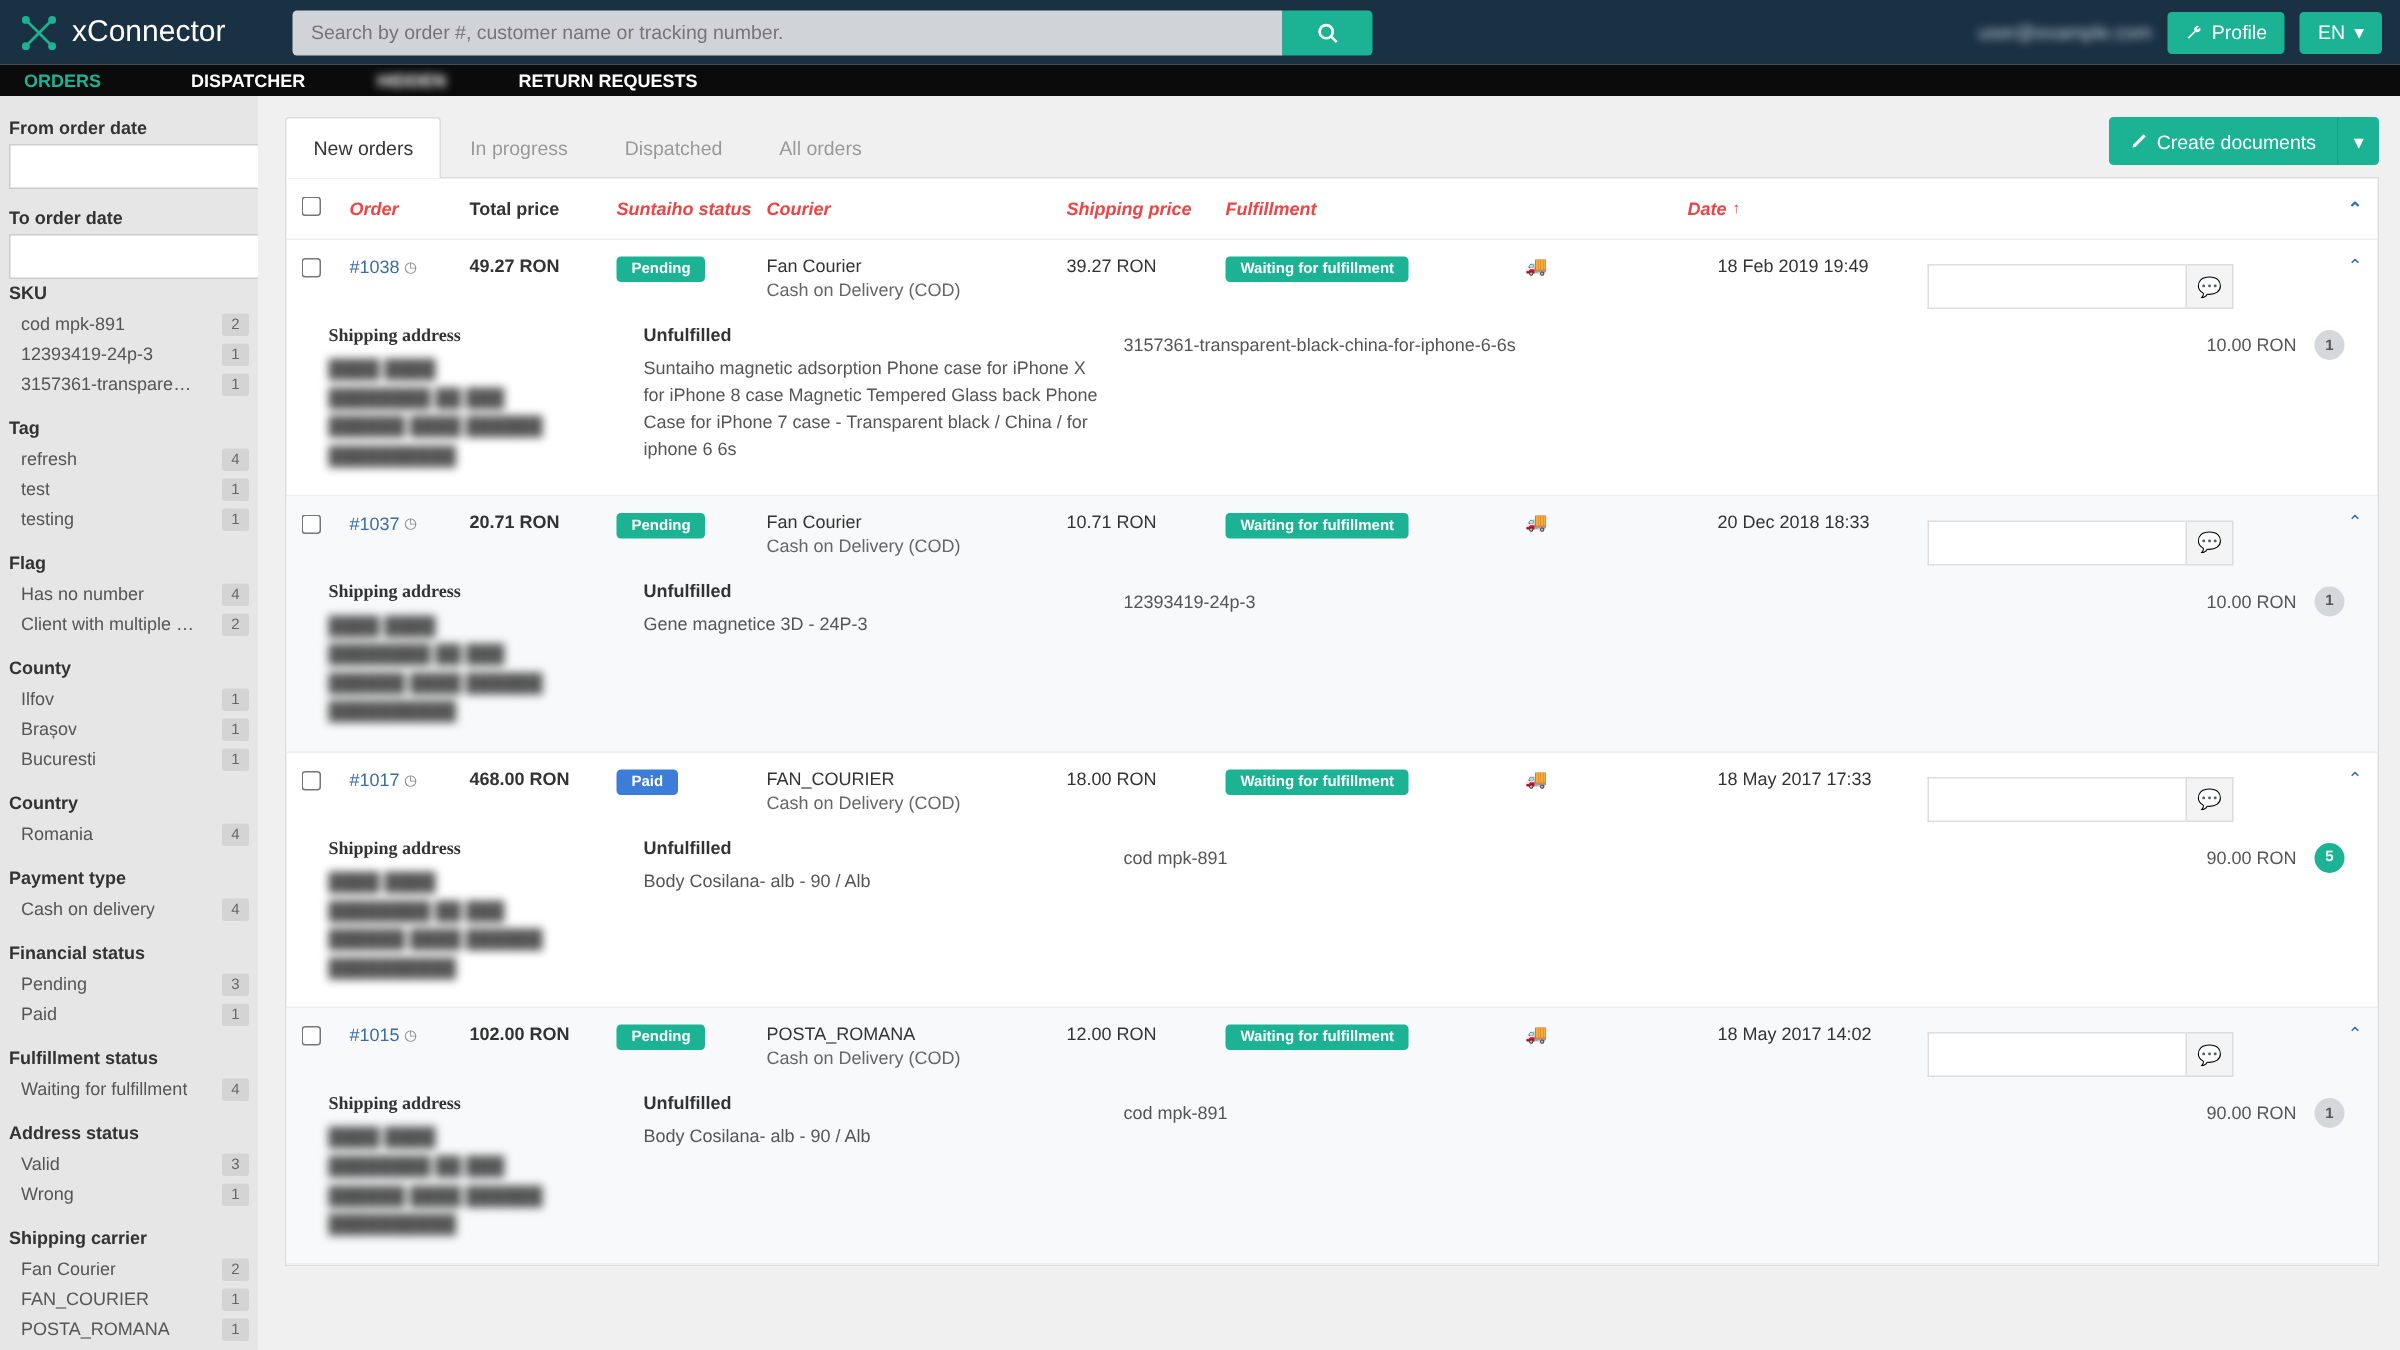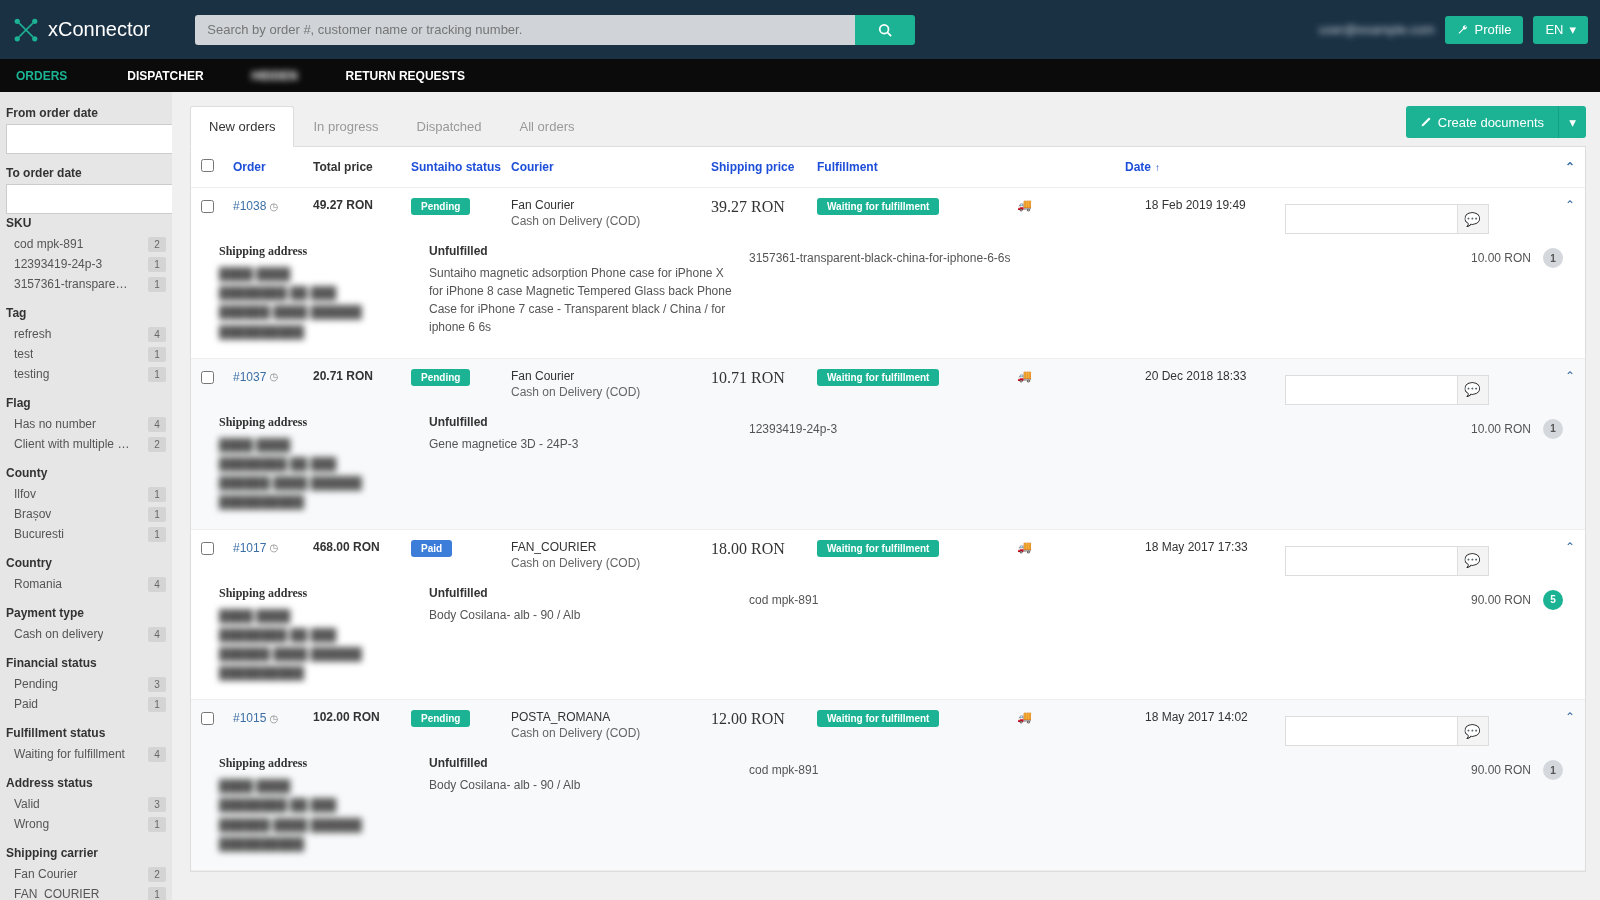--- a/index.html
+++ b/index.html
@@ -1,30 +1,30 @@
 <!DOCTYPE html>
 <html><head>
 <meta charset="utf-8">
 <style>
 * { margin:0; padding:0; box-sizing:border-box; }
 body { font-family:-apple-system,BlinkMacSystemFont,"Segoe UI",Helvetica,Arial,sans-serif; font-size:13px; background:#f0f0f0; color:#333; }
 
 
-.topbar { background:#1a3144; height:59px; display:flex; align-items:center; padding:0 12px; }
+.topbar { background:#1a3144; height:43px; display:flex; align-items:center; padding:0 12px; }
 .logo { display:flex; align-items:center; gap:8px; color:#fff; font-size:20px; font-weight:500; }
 .logo-icon { width:28px; height:28px; }
 .search-wrap { margin-left:45px; display:flex; align-items:center; flex:0 0 720px; }
 .search-input { background:#d0d4d8; border:none; height:30px; padding:0 12px; font-size:13px; color:#555; flex:1; border-radius:3px 0 0 3px; }
 .search-btn { background:#1bb394; border:none; width:60px; height:30px; color:#fff; cursor:pointer; border-radius:0 3px 3px 0; display:flex; align-items:center; justify-content:center; }
 .topbar-right { margin-left:auto; display:flex; align-items:center; gap:10px; }
 .user-block { color:#c9d2da; font-size:13px; filter:blur(3px); }
 .btn-top { background:#1bb394; color:#fff; border:none; height:28px; padding:0 12px; border-radius:3px; font-size:13px; cursor:pointer; display:inline-flex; align-items:center; gap:6px; }
 
 
-.navbar { background:#0b0b0b; height:33px; display:flex; align-items:center; padding-left:16px; }
+.navbar { background:#0b0b0b; height:21px; display:flex; align-items:center; padding-left:16px; }
 .nav-item { color:#fff; font-size:12px; font-weight:600; padding:0 24px; height:33px; display:flex; align-items:center; cursor:pointer; text-transform:uppercase; }
 .nav-item.active { color:#1bb394; padding-left:0; padding-right:36px; }
 .nav-item.blurred span { filter:blur(3px); }
 
 
 .main { display:flex; }
 
 
 .sidebar { width:172px; background:#e6e6e6; padding:12px 6px 20px 6px; font-size:12px; }
 .filter-label { font-weight:700; color:#333; margin-top:12px; margin-bottom:4px; font-size:12px; }
@@ -44,37 +44,37 @@
 .tab.active { background:#fff; border:1px solid #ddd; border-bottom-color:#fff; border-radius:3px 3px 0 0; color:#333; font-weight:500; }
 .tab.link { color:#5a9; }
 .tab.link.dim { color:#999; }
 .create-btn-wrap { margin-left:auto; display:flex; }
 .btn-create { background:#1bb394; color:#fff; border:none; height:32px; padding:0 14px; border-radius:3px 0 0 3px; font-size:13px; cursor:pointer; display:inline-flex; align-items:center; gap:6px; }
 .btn-create-caret { background:#1bb394; border:none; border-left:1px solid #17a184; width:28px; height:32px; color:#fff; border-radius:0 3px 3px 0; cursor:pointer; }
 
 
 .orders-table { background:#fff; margin-top:-1px; border:1px solid #ddd; }
 .thead { display:grid; grid-template-columns:32px 80px 98px 100px 200px 106px 200px 108px 1fr 24px; padding:12px 10px; border-bottom:1px solid #eee; font-weight:700; font-size:12px; color:#333; align-items:center; }
-.thead .sortable { color:#1d4ed8; cursor:pointer; }
+.thead .sortable { color:#ef4444; cursor:pointer;font-style:italic; }
 .thead .date-col { display:flex; align-items:center; gap:4px; }
 .caret-up { font-size:10px; }
 
 .order-row { border-bottom:1px solid #eee; padding:10px 10px 16px 10px; }
 .order-row.alt { background:#f8f9fa; }
 .row-top { display:grid; grid-template-columns:32px 80px 98px 100px 200px 106px 200px 108px 1fr 24px; align-items:start; }
 .row-top .chk { padding-top:2px; }
 .order-link { color:#3b6ea5; font-size:12px; cursor:pointer; display:inline-flex; align-items:center; gap:3px; }
 .clock-icon { font-size:10px; color:#888; }
 .price-total { font-weight:700; font-size:12px; }
 .badge { display:inline-block; padding:3px 10px; border-radius:3px; font-size:10px; color:#fff; font-weight:600; }
 .badge.pending { background:#1bb394; }
 .badge.paid { background:#3b7dd8; }
 .courier-block .courier-name { font-size:12px; color:#333; }
 .courier-block .courier-method { font-size:12px; color:#666; margin-top:2px; }
-.ship-price { font-size:16px; color:#333;font-family:Liberation Serif, serif; }
+.ship-price { font-size:12px; color:#333; }
 .fulfill-badge { background:#1bb394; color:#fff; font-size:10px; padding:3px 10px; border-radius:3px; font-weight:600; display:inline-block; }
 .truck { color:#2e8b2e; font-size:12px; }
 .date-cell { font-size:12px; color:#333; min-width:140px; }
 .comment-wrap { display:flex; align-items:center; gap:0; margin-top:6px; }
 .comment-input { flex:1; height:30px; border:1px solid #ddd; border-right:none; padding:0 8px; font-size:12px; }
 .comment-btn { width:32px; height:30px; background:#f4f4f4; border:1px solid #ddd; color:#666; cursor:pointer; display:flex; align-items:center; justify-content:center; }
 .expand-caret { color:#3b6ea5; cursor:pointer; font-size:12px; text-align:right; }
 
 .row-detail { display:grid; grid-template-columns:210px 320px 1fr; gap:0; margin-top:10px; padding-left:18px; }
 .ship-addr-label { font-weight:700; font-size:12px; margin-bottom:6px;font-family:Liberation Serif, serif; }

